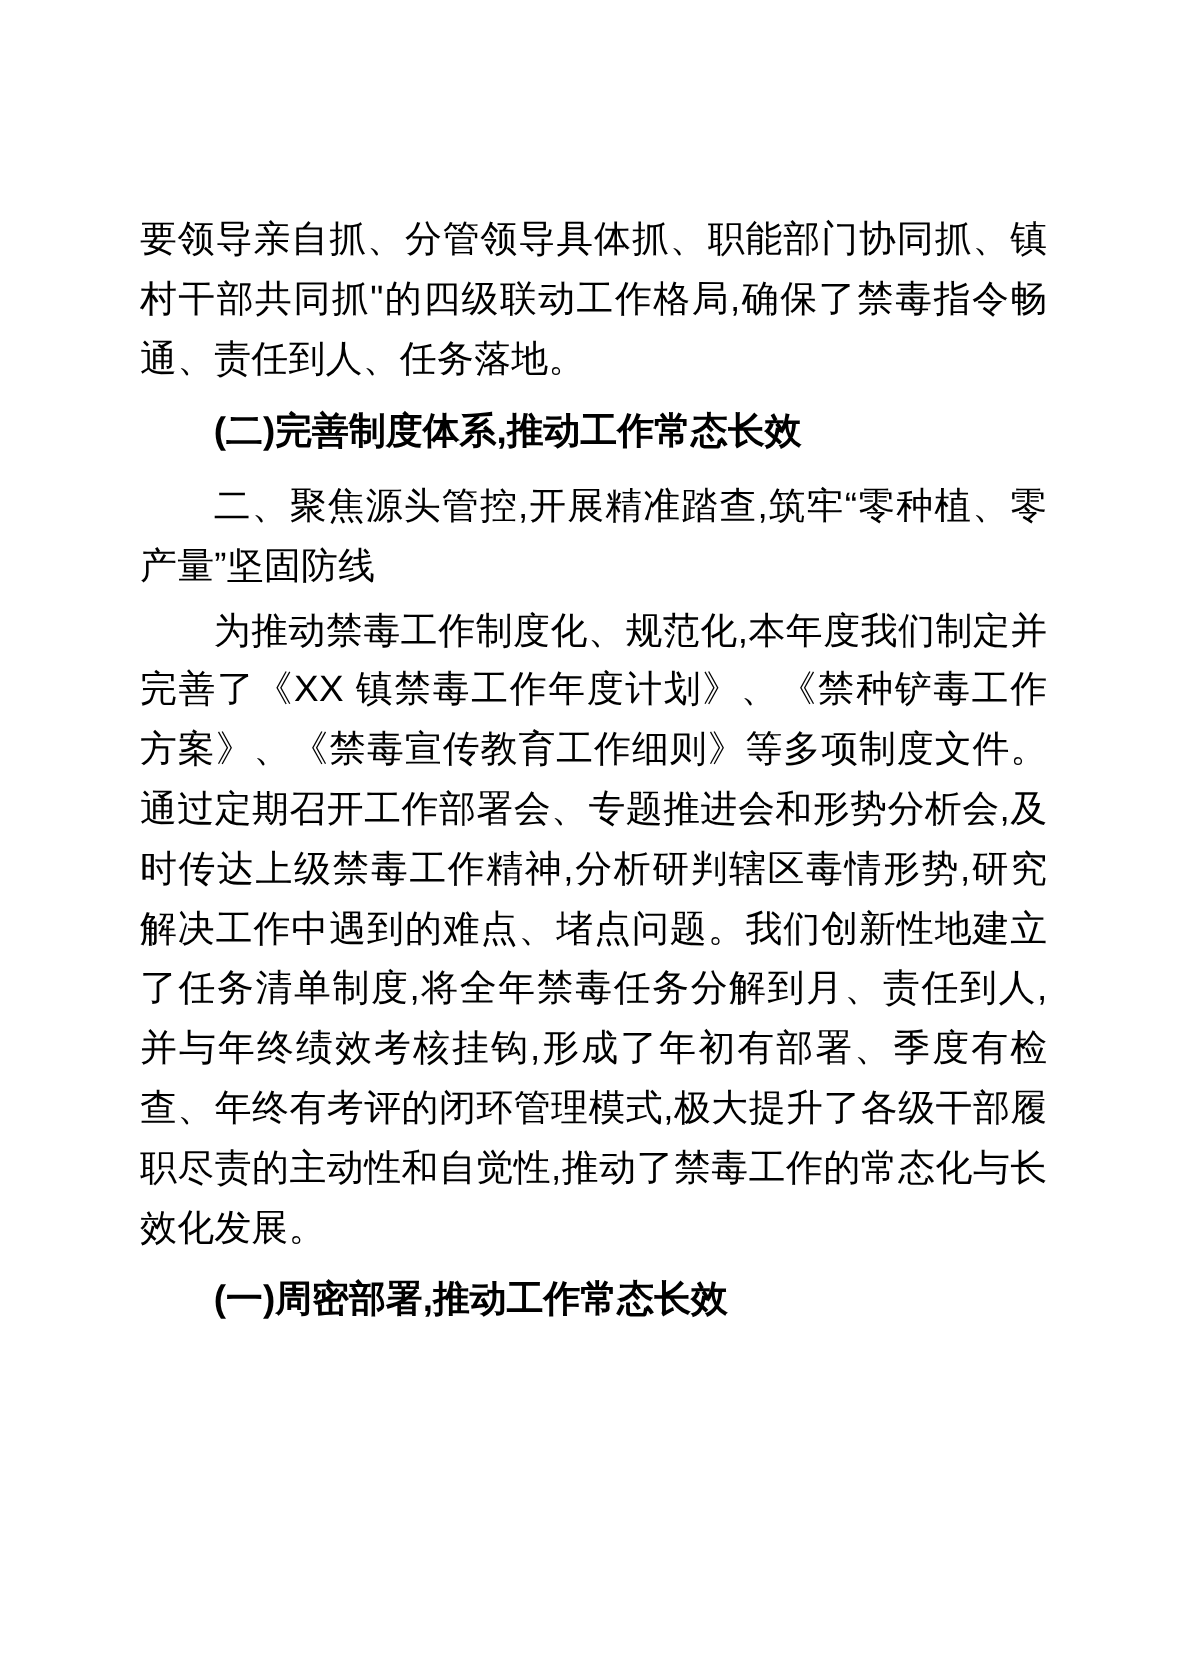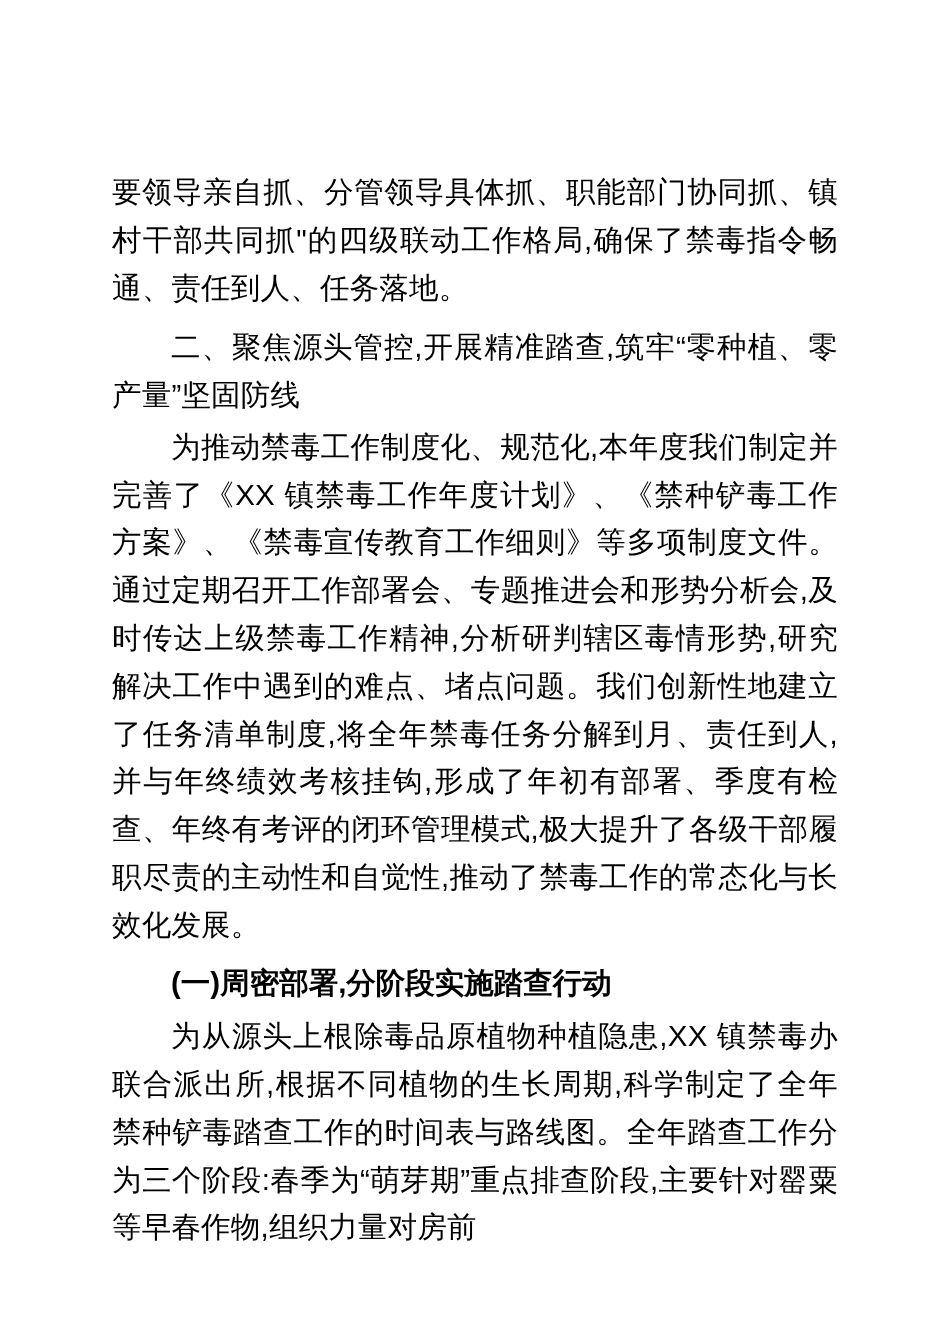--- a/index.html
+++ b/index.html
@@ -49,23 +49,23 @@
   }
 </style>
 </head>
 <body>
 
 <div class="page">
   <div class="doc-body">
 
     <p class="para">要领导亲自抓、分管领导具体抓、职能部门协同抓、镇村干部共同抓"的四级联动工作格局,确保了禁毒指令畅通、责任到人、任务落地。</p>
 
+    <p class="heading">(二)完善制度体系,推动工作常态长效</p>
 
     <p class="para section-title">二、聚焦源头管控,开展精准踏查,筑牢“零种植、零产量”坚固防线</p>
 
     <p class="para indent">为推动禁毒工作制度化、规范化,本年度我们制定并完善了《XX 镇禁毒工作年度计划》、《禁种铲毒工作方案》、《禁毒宣传教育工作细则》等多项制度文件。通过定期召开工作部署会、专题推进会和形势分析会,及时传达上级禁毒工作精神,分析研判辖区毒情形势,研究解决工作中遇到的难点、堵点问题。我们创新性地建立了任务清单制度,将全年禁毒任务分解到月、责任到人,并与年终绩效考核挂钩,形成了年初有部署、季度有检查、年终有考评的闭环管理模式,极大提升了各级干部履职尽责的主动性和自觉性,推动了禁毒工作的常态化与长效化发展。</p>
 
-    <p class="heading">(一)周密部署,分阶段实施踏查行动</p>
+    <p class="heading">(一)周密部署,推动工作常态长效</p>
 
-    <p class="para indent">为从源头上根除毒品原植物种植隐患,XX 镇禁毒办联合派出所,根据不同植物的生长周期,科学制定了全年禁种铲毒踏查工作的时间表与路线图。全年踏查工作分为三个阶段:春季为“萌芽期”重点排查阶段,主要针对罂粟等早春作物,组织力量对房前</p>
 
   </div>
 </div>
 
 </body></html>

